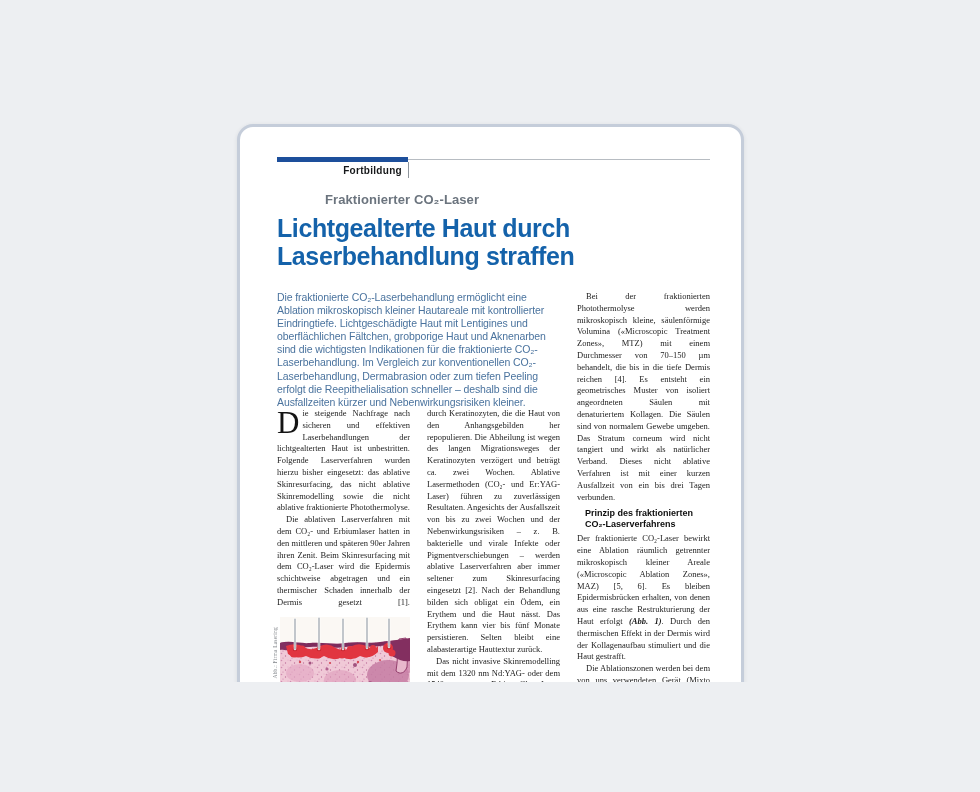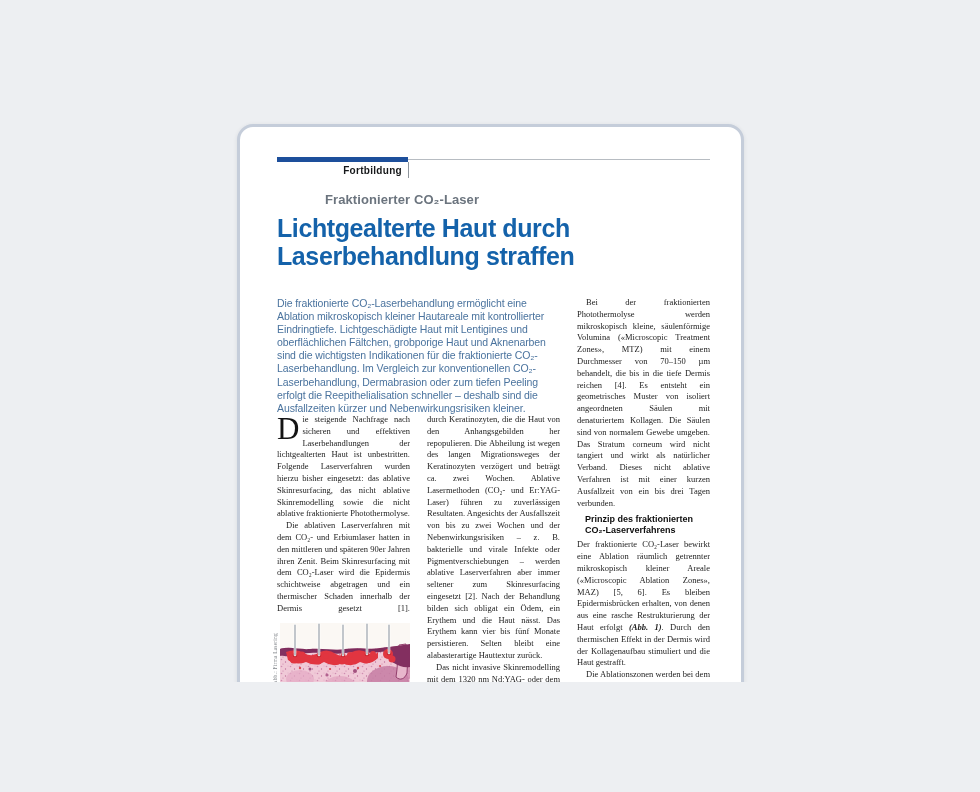--- a/index.html
+++ b/index.html
@@ -31,21 +31,21 @@
     color:#6b747e; letter-spacing:0.1px;margin-left:48px; }
 
   .title { margin-top:7px; font-weight:bold; font-size:25px; line-height:28px;
     color:#1462aa; letter-spacing:-0.4px; }
   .title span { display:block; }
 
   .author { margin-top:10px; font-variant:small-caps; font-variant-caps:small-caps;
     font-weight:bold; font-size:9.5px; letter-spacing:1.1px; color:#2c3034; }
 
   
-  .main-row { display:flex; gap:17px; margin-top:27px; }
+  .main-row { display:flex; gap:17px; margin-top:21px; }
   .left-col { width:283px; }
   .lead { width:283px; height:117px; overflow:hidden;
     font-size:10.5px; line-height:13.1px; color:#4a739e; letter-spacing:-0.1px; }
 
   .two-cols { display:flex; gap:17px; }
   .bodycol { width:133px; font-family:"Liberation Serif", serif;
     font-size:8.5px; line-height:11.8px; color:#1c1c1c; }
   .bodycol p { text-align:justify; hyphens:auto; -webkit-hyphens:auto; }
   .indent { text-indent:9px; }
   .col1-text { height:202px; overflow:hidden; }

